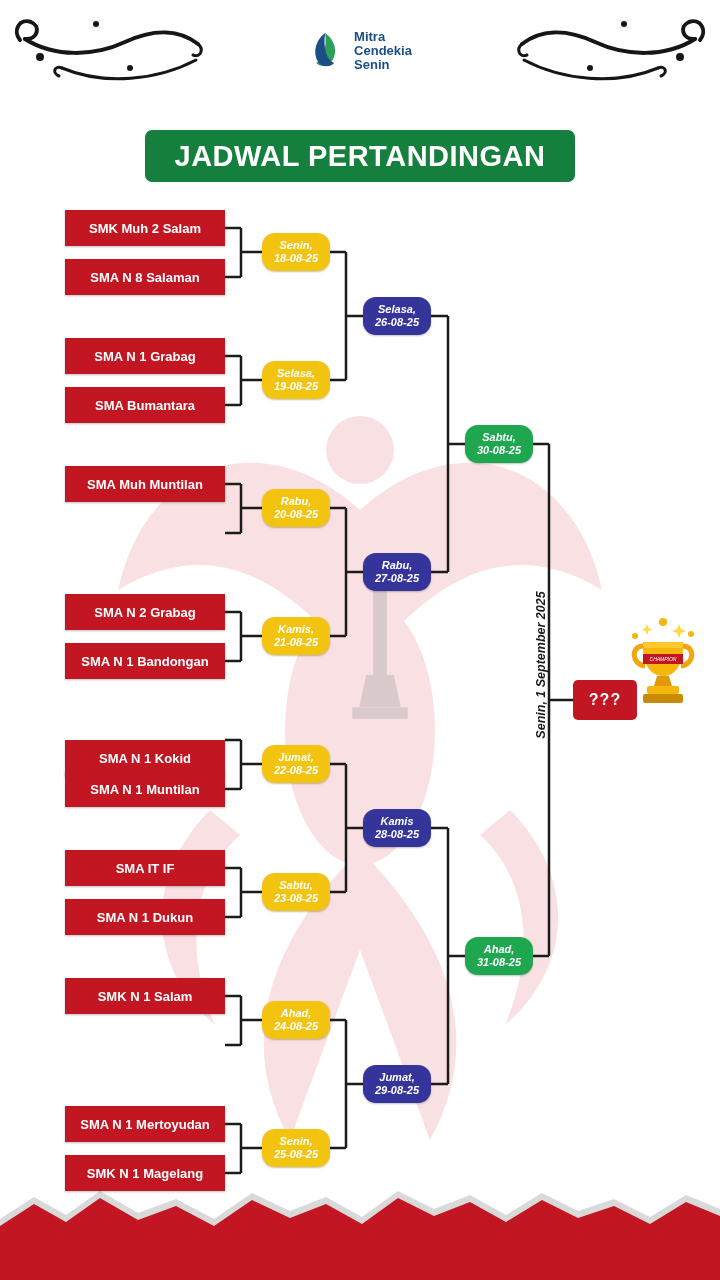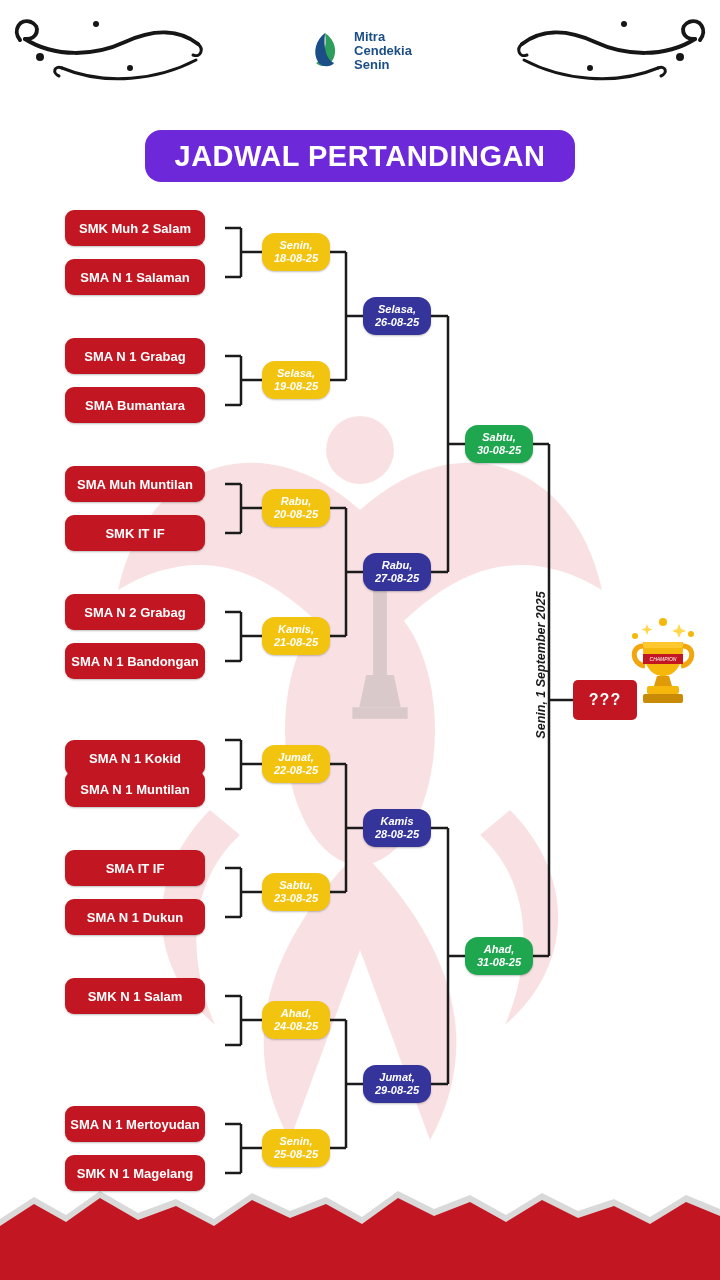--- a/index.html
+++ b/index.html
@@ -13,26 +13,26 @@
   .flourish{position:absolute;top:12px;z-index:4;}
   .flourish.left{left:10px;}
   .flourish.right{right:10px;transform:scaleX(-1);}
 
   
   .logo{position:absolute;left:50%;transform:translateX(-50%);top:30px;display:flex;
         align-items:center;gap:12px;z-index:4;}
   .logo-text{display:flex;flex-direction:column;font-size:13px;font-weight:700;
         color:#1b4e86;line-height:14px;}
   .title{position:absolute;left:50%;transform:translateX(-50%);top:130px;width:430px;height:52px;
-        background:#6d28d9;border-radius:16px;display:flex;align-items:center;justify-content:center;
+        background:#15803d;border-radius:7px;display:flex;align-items:center;justify-content:center;
         color:#ffffff;font-size:29px;font-weight:800;letter-spacing:.5px;z-index:4;}
 
   
   .connectors{position:absolute;left:0;top:0;z-index:2;}
-  .team{position:absolute;left:65px;width:140px;height:36px;background:#C21722;border-radius:9px;
+  .team{position:absolute;left:65px;width:160px;height:36px;background:#C21722;border-radius:0;
         color:#ffffff;display:flex;align-items:center;justify-content:center;font-size:13px;
         font-weight:600;z-index:3;box-shadow:0 1px 2px rgba(0,0,0,.25);}
   .match{position:absolute;width:68px;height:38px;border-radius:13px;color:#ffffff;display:flex;
         flex-direction:column;align-items:center;justify-content:center;font-size:11px;
         font-style:italic;font-weight:600;line-height:13px;z-index:3;
         box-shadow:0 1px 2px rgba(0,0,0,.25);}
   .yellow{background:#F3C40F;left:262px;}
   .navy{background:#34349B;left:363px;}
   .green{background:#1FA750;left:465px;}
   .champion{position:absolute;left:573px;top:680px;width:64px;height:40px;background:#C21722;
@@ -110,25 +110,24 @@
          M330 252H346M330 380H346M346 252V380M346 316H363
          M330 508H346M330 636H346M346 508V636M346 572H363
          M330 764H346M330 892H346M346 764V892M346 828H363
          M330 1020H346M330 1148H346M346 1020V1148M346 1084H363
          M431 316H448M431 572H448M448 316V572M448 444H465
          M431 828H448M431 1084H448M448 828V1084M448 956H465
          M533 444H549M533 956H549M549 444V956M549 700H573"></path>
   </svg>
 
   <div class="team" style="top:210px">SMK Muh 2 Salam</div>
-  <div class="team" style="top:259px">SMA N 1 Salaman</div>
+  <div class="team" style="top:259px">SMA N 8 Salaman</div>
   <div class="team" style="top:338px">SMA N 1 Grabag</div>
   <div class="team" style="top:466px">SMA Muh Muntilan</div>
   <div class="team" style="top:387px">SMA Bumantara</div>
-  <div class="team" style="top:515px">SMK IT IF</div>
   <div class="team" style="top:594px">SMA N 2 Grabag</div>
   <div class="team" style="top:643px">SMA N 1 Bandongan</div>
   <div class="team" style="top:740px">SMA N 1 Kokid</div>
   <div class="team" style="top:771px">SMA N 1 Muntilan</div>
   <div class="team" style="top:850px">SMA IT IF</div>
   <div class="team" style="top:899px">SMA N 1 Dukun</div>
   <div class="team" style="top:978px">SMK N 1 Salam</div>
   <div class="team" style="top:1106px">SMA N 1 Mertoyudan</div>
   <div class="team" style="top:1155px">SMK N 1 Magelang</div>
 

